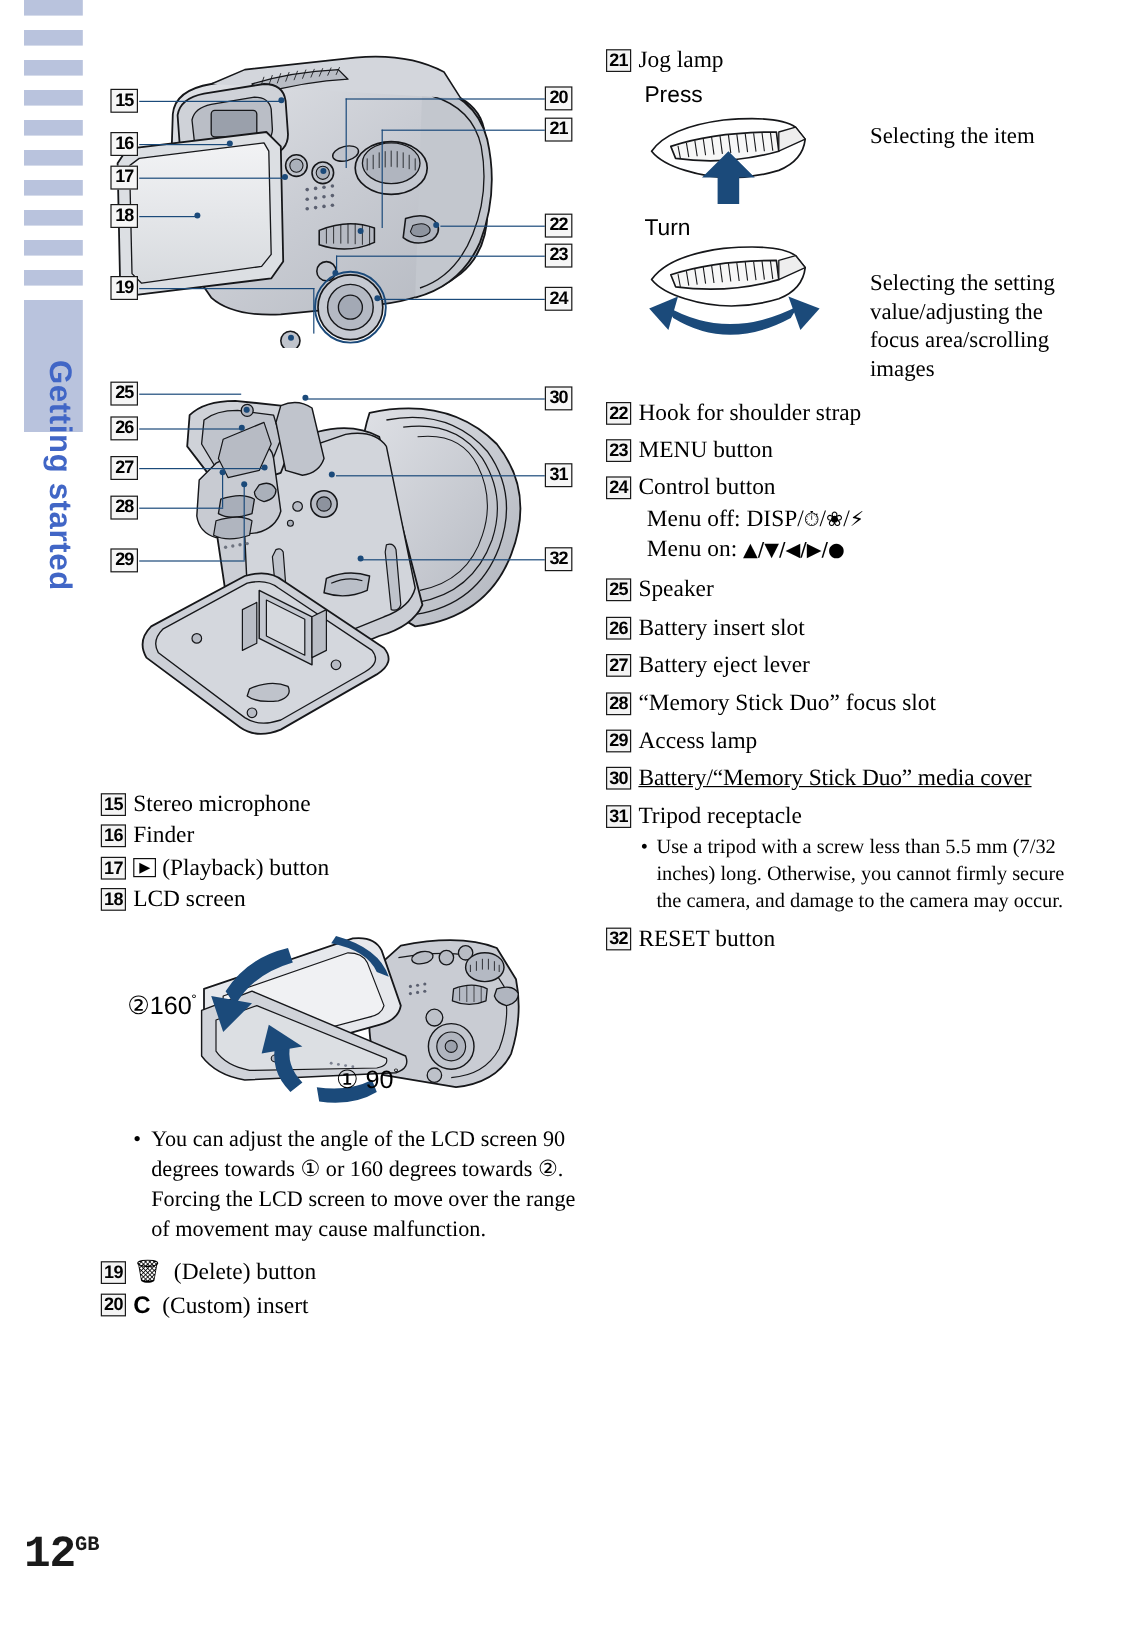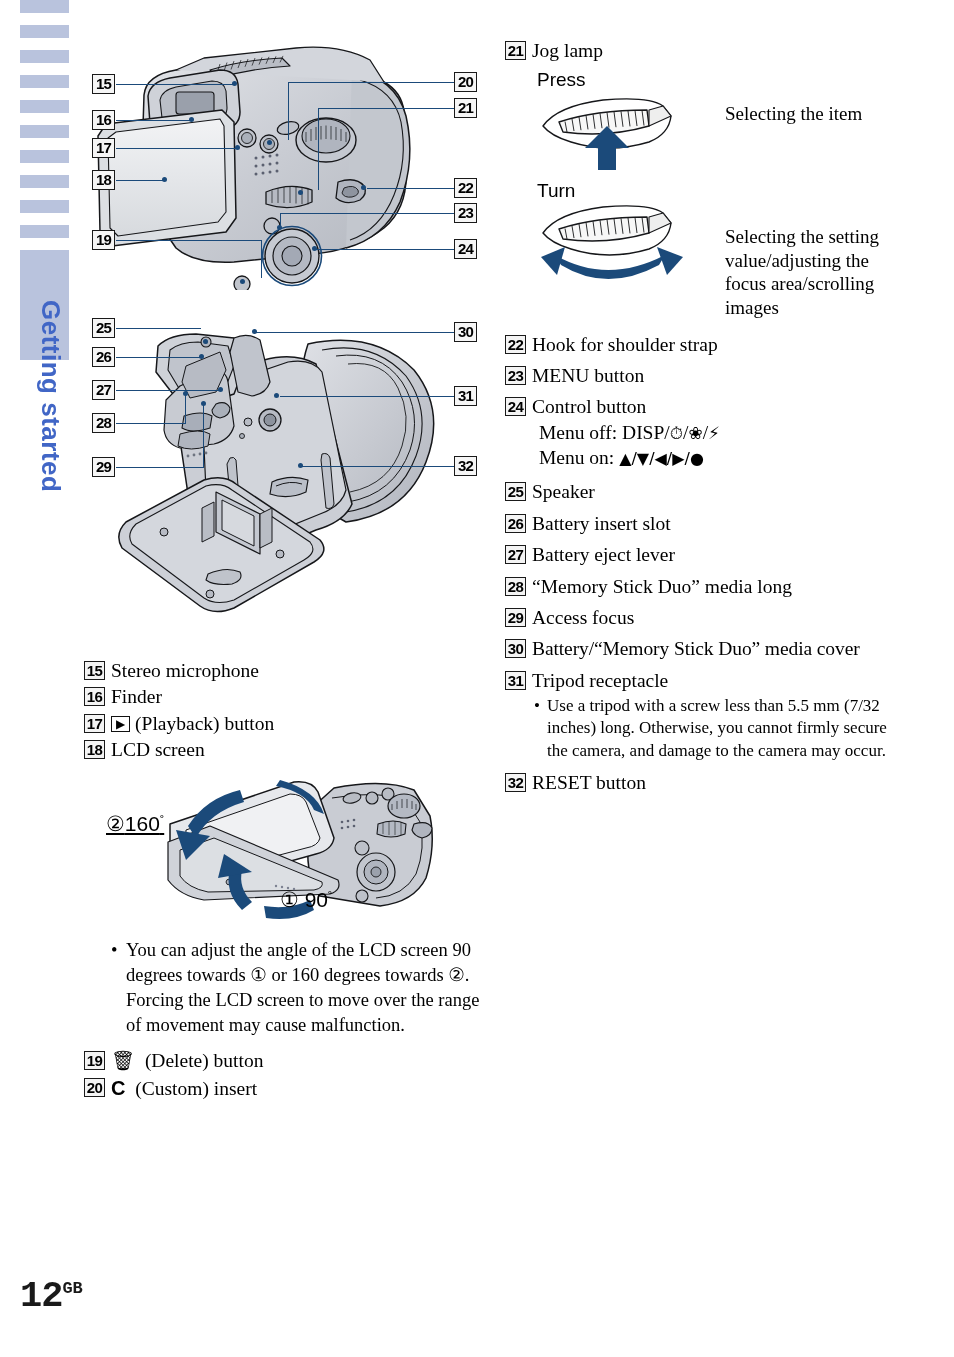--- a/index.html
+++ b/index.html
@@ -549,21 +549,21 @@
         <path d="M196 4 Q232 14 240 38 L230 34 Q222 16 192 10 Z"></path>
         <path d="M160 26 Q126 36 112 62 L104 50 Q122 22 156 14 Z"></path>
         <path d="M92 54 L126 60 L102 84 Z"></path>
 
         <path d="M182 142 Q210 146 230 134 L226 124 Q206 134 180 130 Z"></path>
         <path d="M146 92 Q140 116 158 134 L168 126 Q154 112 158 94 Z"></path>
         <path d="M140 78 L168 96 L134 102 Z"></path>
       </g>
     </svg>
 
-    <div style="position:absolute; left:22px; top:36px; font-family:'Liberation Sans',sans-serif; font-size:21px; white-space:nowrap;text-decoration:underline;">
+    <div style="position:absolute; left:22px; top:50px; font-family:'Liberation Sans',sans-serif; font-size:21px; white-space:nowrap;">
       <span>②</span><span>160</span><span style="font-size:13px;vertical-align:6px;">˚</span>
     </div>
     <div style="position:absolute; left:196px; top:112px; font-family:'Liberation Sans',sans-serif; font-size:21px; white-space:nowrap;">
       <span>①</span>&nbsp;<span>90</span><span style="font-size:13px;vertical-align:6px;">˚</span>
     </div>
   </div>
 
   <div class="bullet-wide" style="margin-top:12px;">
     <span class="dot">•</span>
     <span class="btxt">You can adjust the angle of the LCD screen 90 degrees towards ① or 160 degrees towards ②. Forcing the LCD screen to move over the range of movement may cause malfunction.</span>
@@ -699,31 +699,31 @@
     <span class="numtext">Battery insert slot</span>
   </div>
 
   <div class="numbered" style="margin-top:6px;">
     <span class="numbox">27</span>
     <span class="numtext">Battery eject lever</span>
   </div>
 
   <div class="numbered" style="margin-top:6px;">
     <span class="numbox">28</span>
-    <span class="numtext">“Memory Stick Duo” media long</span>
+    <span class="numtext">“Memory Stick Duo” focus slot</span>
   </div>
 
   <div class="numbered" style="margin-top:6px;">
     <span class="numbox">29</span>
-    <span class="numtext">Access focus</span>
+    <span class="numtext">Access lamp</span>
   </div>
 
   <div class="numbered" style="margin-top:6px;">
     <span class="numbox">30</span>
-    <span class="numtext tight" style="max-width:360px;">Battery/“Memory Stick Duo” media cover</span>
+    <span class="numtext tight" style="max-width:360px;text-decoration:underline;">Battery/“Memory Stick Duo” media cover</span>
   </div>
 
   <div class="numbered" style="margin-top:6px;">
     <span class="numbox">31</span>
     <span class="numtext">Tripod receptacle</span>
   </div>
   <div class="bullet">
     <span class="dot">•</span>
     <span class="btxt">Use a tripod with a screw less than 5.5 mm (7/32 inches) long. Otherwise, you cannot firmly secure the camera, and damage to the camera may occur.</span>
   </div>

